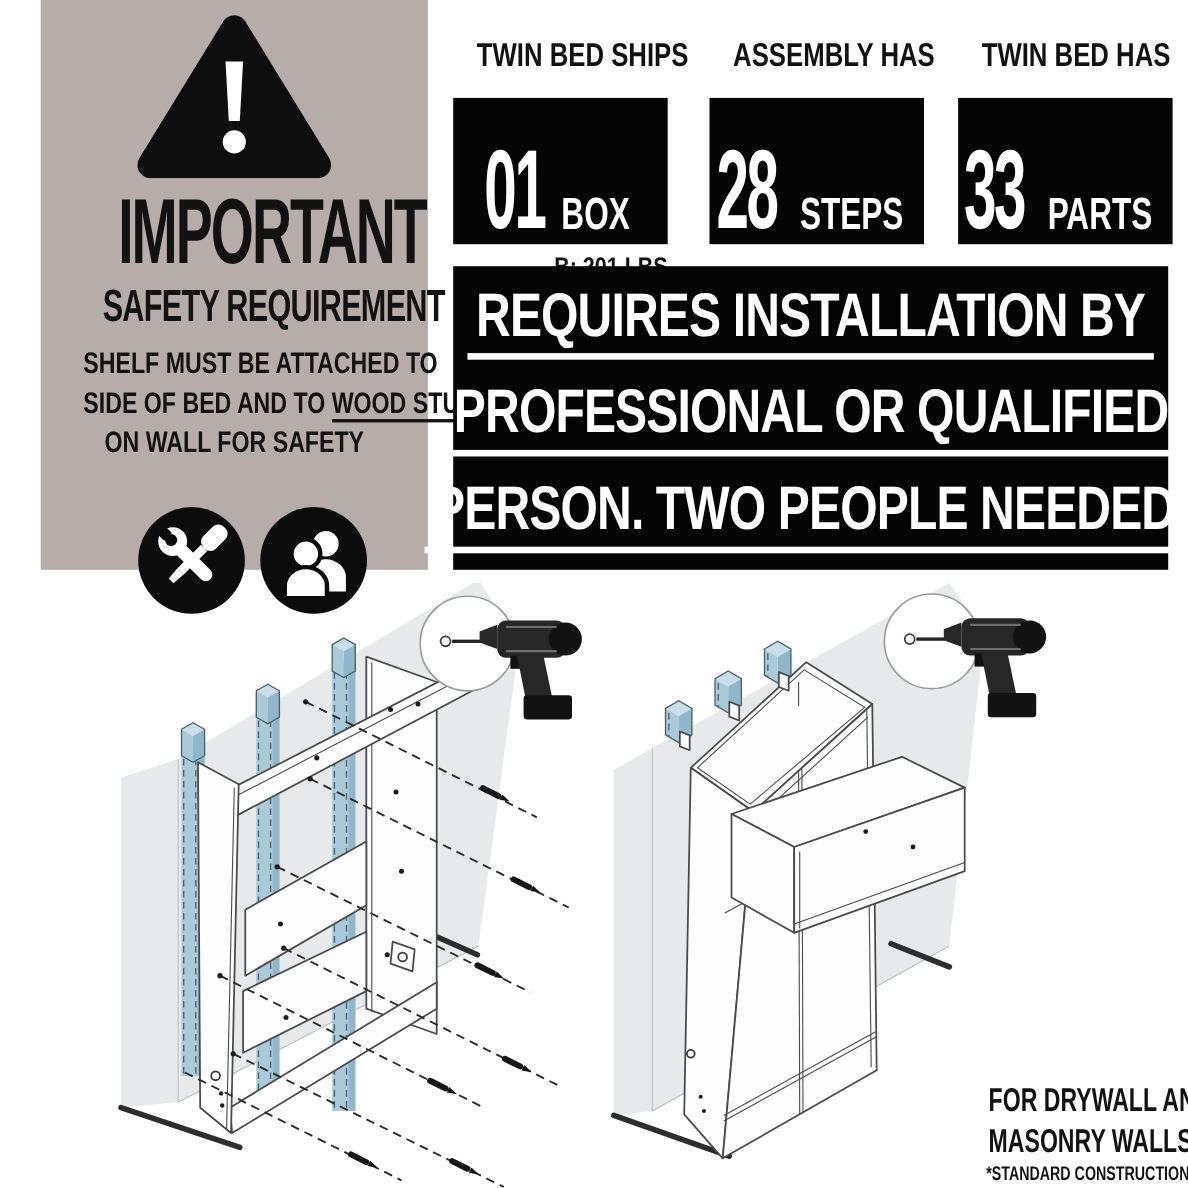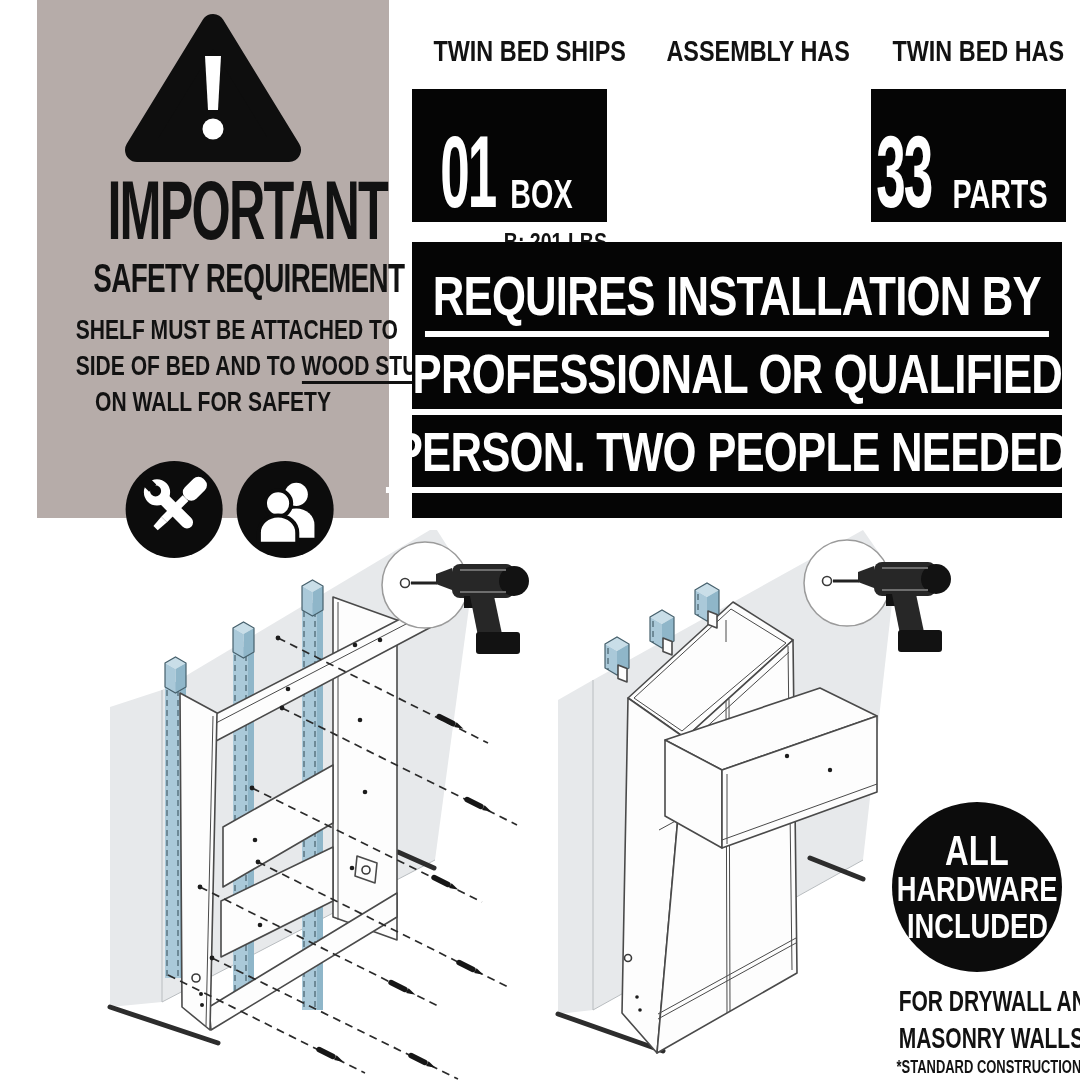--- a/index.html
+++ b/index.html
@@ -30,21 +30,21 @@
             display:flex;align-items:flex-end;justify-content:center;box-sizing:border-box;padding-bottom:10px;}
   .stat-num{font-weight:bold;font-size:102px;line-height:.76;letter-spacing:-4px;
             display:inline-block;transform:scaleX(.52);margin:0 -18px;}
   .stat-unit{font-weight:bold;font-size:41px;line-height:.8;display:inline-block;
              transform:scaleX(.7);margin-left:-6px;margin-bottom:1px;}
   .stat-note{margin-top:7px;text-align:right;font-weight:bold;font-size:23px;
              transform:scaleX(.85);transform-origin:100% 50%;white-space:nowrap;}
 
   
   .banner{position:absolute;left:412px;top:242px;width:650px;height:276px;background:#050505;
-          display:flex;flex-direction:column;align-items:center;justify-content:center;gap:9px;}
+          display:flex;flex-direction:column;align-items:center;justify-content:center;gap:19px;}
   .banner-line{color:#fff;font-weight:bold;font-size:56px;line-height:1;letter-spacing:-1px;
                transform:scaleX(.78);white-space:nowrap;
                border-bottom:6px solid #fff;padding:0 10px 7px;}
 
   
   .diag{position:absolute;}
   .wallface{fill:#e7e9eb;stroke:none;}
   .wallline{stroke:#b9bdc0;stroke-width:1;fill:none;}
   .floor{stroke:#2d2d2d;stroke-width:5;stroke-linecap:round;fill:none;}
   .panel{fill:#fdfdfd;stroke:#4a4a4a;stroke-width:1.6;stroke-linejoin:round;}
@@ -125,20 +125,24 @@
   <div class="stat" style="left:412px">
     <div class="stat-label">TWIN BED SHIPS</div>
     <div class="stat-box">
       <span class="stat-num">01</span>
       <span class="stat-unit">BOX</span>
     </div>
     <div class="stat-note">B: 201 LBS</div>
   </div>
   <div class="stat" style="left:645px">
     <div class="stat-label">ASSEMBLY HAS</div>
+    <div class="stat-box">
+      <span class="stat-num">28</span>
+      <span class="stat-unit">STEPS</span>
+    </div>
   </div>
   <div class="stat" style="left:871px">
     <div class="stat-label">TWIN BED HAS</div>
     <div class="stat-box">
       <span class="stat-num">33</span>
       <span class="stat-unit">PARTS</span>
     </div>
   </div>
 
   <section class="banner">
@@ -353,24 +357,19 @@
         <circle class="drill-darker" cx="406" cy="49" r="15"></circle>
         <line x1="352" y1="38" x2="398" y2="38" stroke="#6e6e6e" stroke-width="2"></line>
         <line x1="352" y1="60" x2="398" y2="60" stroke="#6e6e6e" stroke-width="2"></line>
         <rect class="drill-darker" x="356" y="64" width="9" height="12"></rect>
         <polygon class="drill-dark" points="362,64 386,64 394,102 370,104"></polygon>
         <rect class="drill-darker" x="368" y="100" width="44" height="22" rx="3"></rect>
       </g>
     </g>
   </svg>
 
-  <div class="hw-badge">
-    <div class="hw-line1">ALL</div>
-    <div class="hw-line">HARDWARE</div>
-    <div class="hw-line">INCLUDED</div>
-  </div>
   <div class="hw-sub">
     <div class="hw-sub-line">FOR DRYWALL AND</div>
     <div class="hw-sub-line">MASONRY WALLS</div>
     <div class="hw-sub-small">*STANDARD CONSTRUCTION</div>
   </div>
 
 </div>
 
 </body></html>

